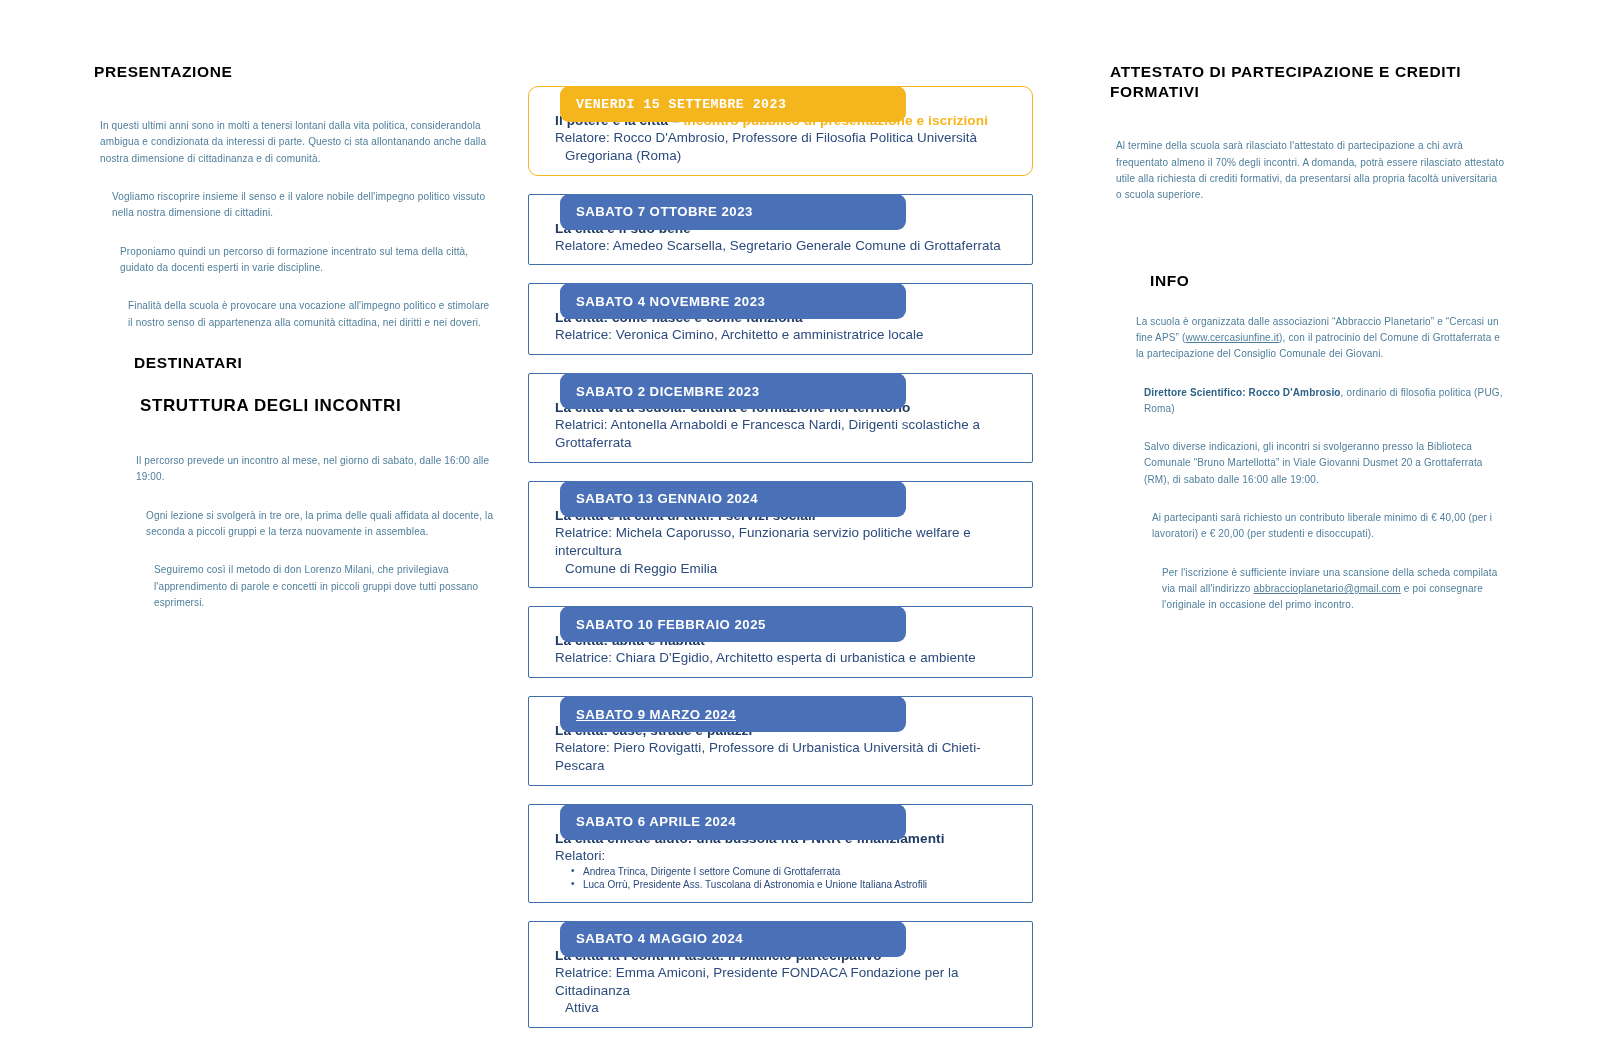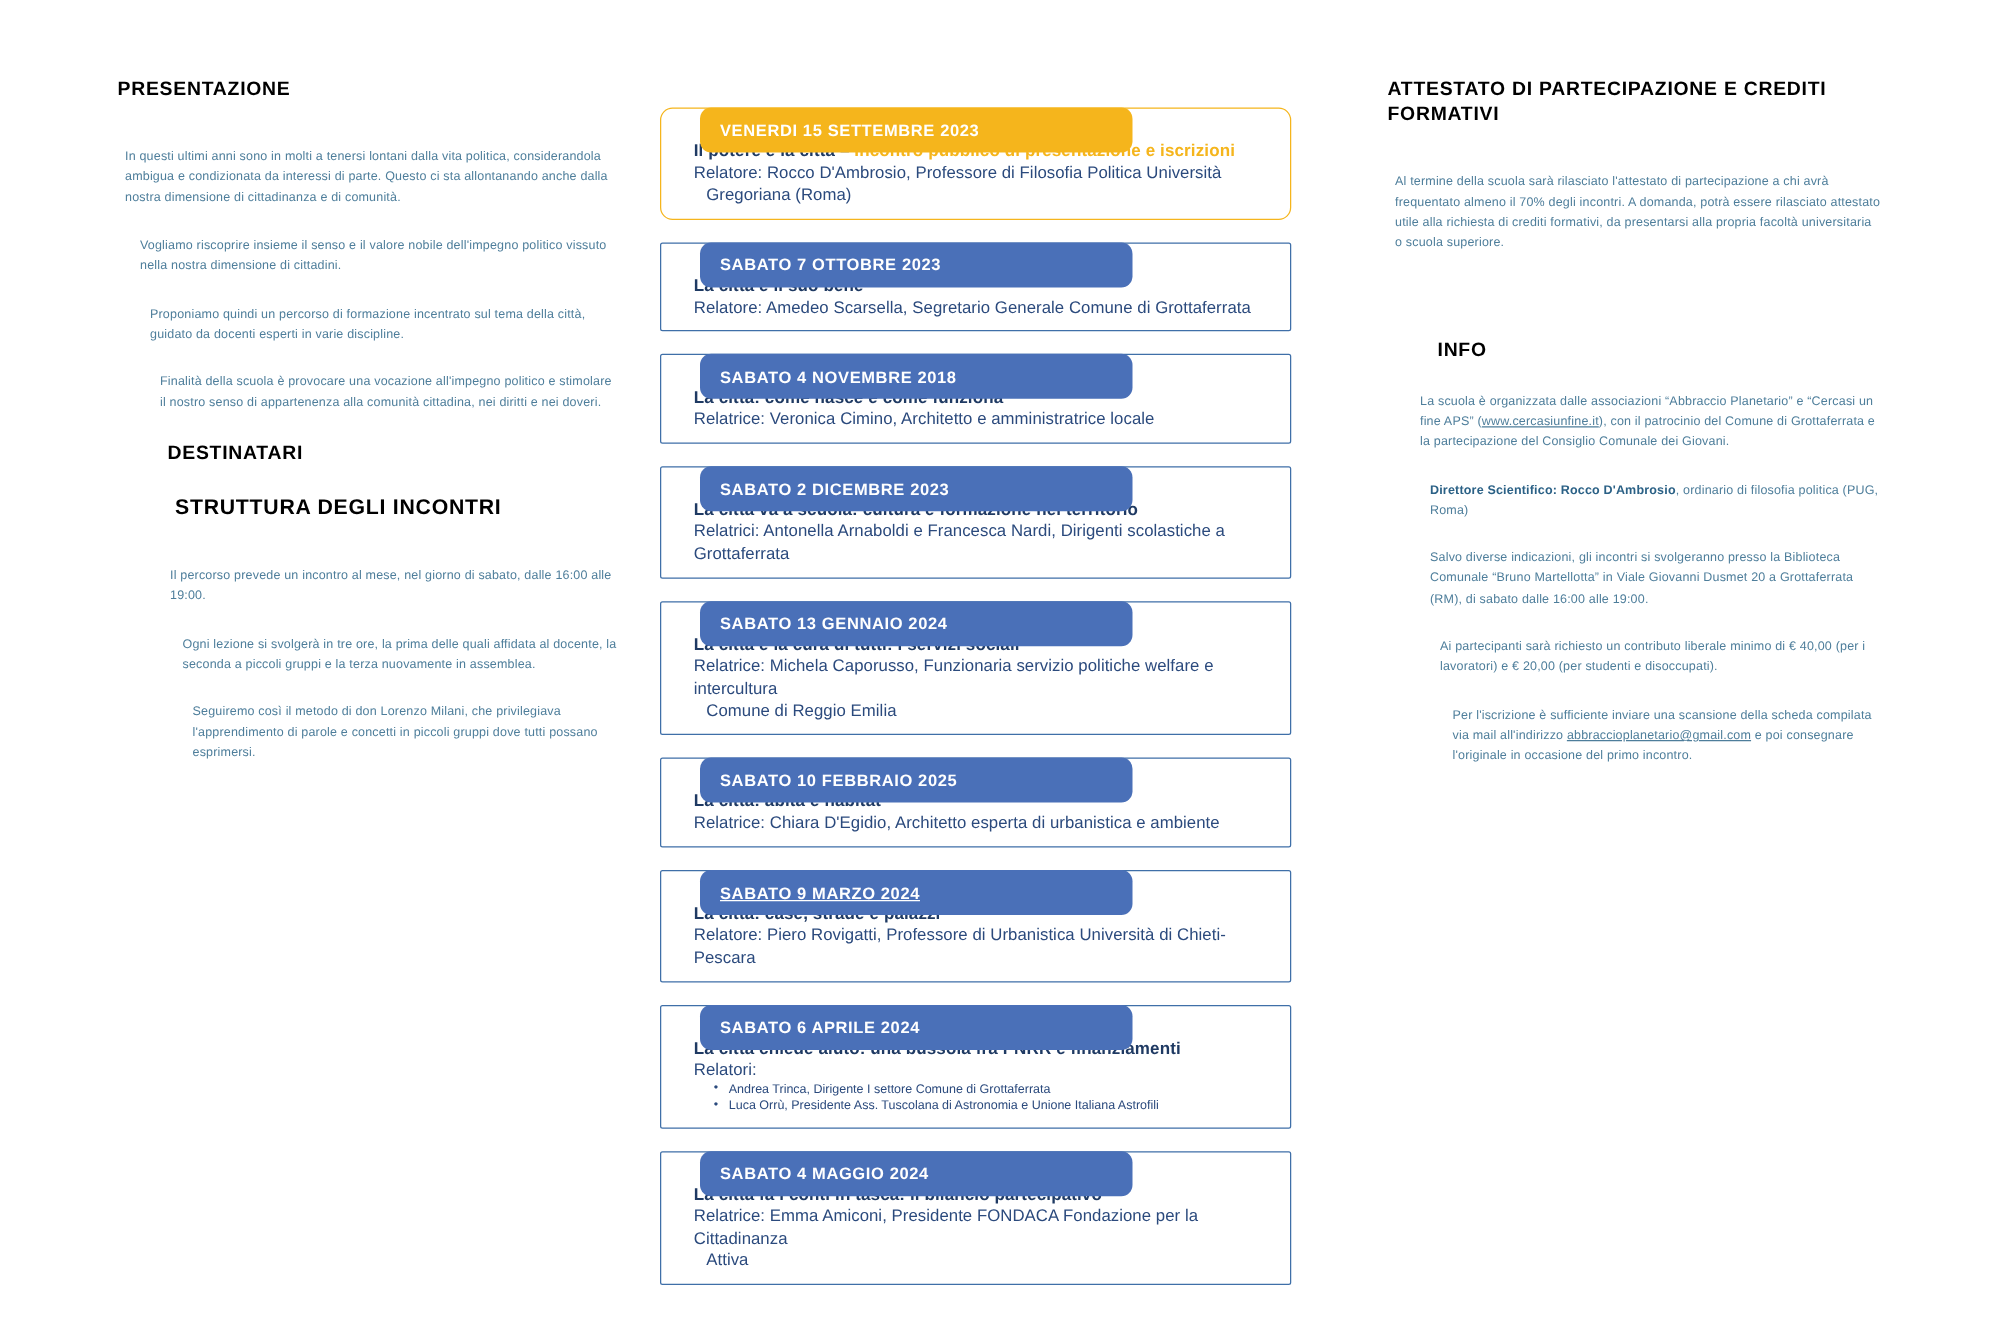--- a/index.html
+++ b/index.html
@@ -183,37 +183,37 @@
     <div class="heading indent2">STRUTTURA DEGLI INCONTRI</div>
     <div class="spacer-lg"></div>
     <p class="para i5">Il percorso prevede un incontro al mese, nel giorno di sabato, dalle 16:00 alle 19:00.</p>
     <p class="para i6">Ogni lezione si svolgerà in tre ore, la prima delle quali affidata al docente, la seconda a piccoli gruppi e la terza nuovamente in assemblea.</p>
     <p class="para i7">Seguiremo così il metodo di don Lorenzo Milani, che privilegiava l'apprendimento di parole e concetti in piccoli gruppi dove tutti possano esprimersi.</p>
   </div>
 
   <div class="col-mid" id="schedule-root">
       <div class="entry first">
         <div class="pill-mask"></div>
-        <div class="pill" style="background: rgb(245, 181, 28);">VENERDI 15 SETTEMBRE 2023</div>
+        <div class="pill" style="background: rgb(245, 181, 28); font-family: Liberation Mono, monospace;">VENERDI 15 SETTEMBRE 2023</div>
         <div class="entry-frame" style="border-color: rgb(245, 181, 28);">
           <div class="entry-title"><span>Il potere e la città – </span><span class="yellow-part">Incontro pubblico di presentazione e iscrizioni</span></div>
           <div class="entry-sub"><span>Relatore: Rocco D'Ambrosio, Professore di Filosofia Politica Università</span><span class="cont">Gregoriana (Roma)</span></div>
         </div>
       </div>
       <div class="entry">
         <div class="pill-mask"></div>
         <div class="pill" style="background: rgb(74, 112, 184);">SABATO 7 OTTOBRE 2023</div>
         <div class="entry-frame">
           <div class="entry-title">La città e il suo bene</div>
           <div class="entry-sub"><span>Relatore: Amedeo Scarsella, Segretario Generale Comune di Grottaferrata</span></div>
         </div>
       </div>
       <div class="entry">
         <div class="pill-mask"></div>
-        <div class="pill" style="background: rgb(74, 112, 184);">SABATO 4 NOVEMBRE 2018</div>
+        <div class="pill" style="background: rgb(74, 112, 184);">SABATO 4 NOVEMBRE 2023</div>
         <div class="entry-frame">
           <div class="entry-title">La città: come nasce e come funziona</div>
           <div class="entry-sub"><span>Relatrice: Veronica Cimino, Architetto e amministratrice locale</span></div>
         </div>
       </div>
       <div class="entry">
         <div class="pill-mask"></div>
         <div class="pill" style="background: rgb(74, 112, 184);">SABATO 2 DICEMBRE 2023</div>
         <div class="entry-frame">
           <div class="entry-title">La città va a scuola: cultura e formazione nel territorio</div>

